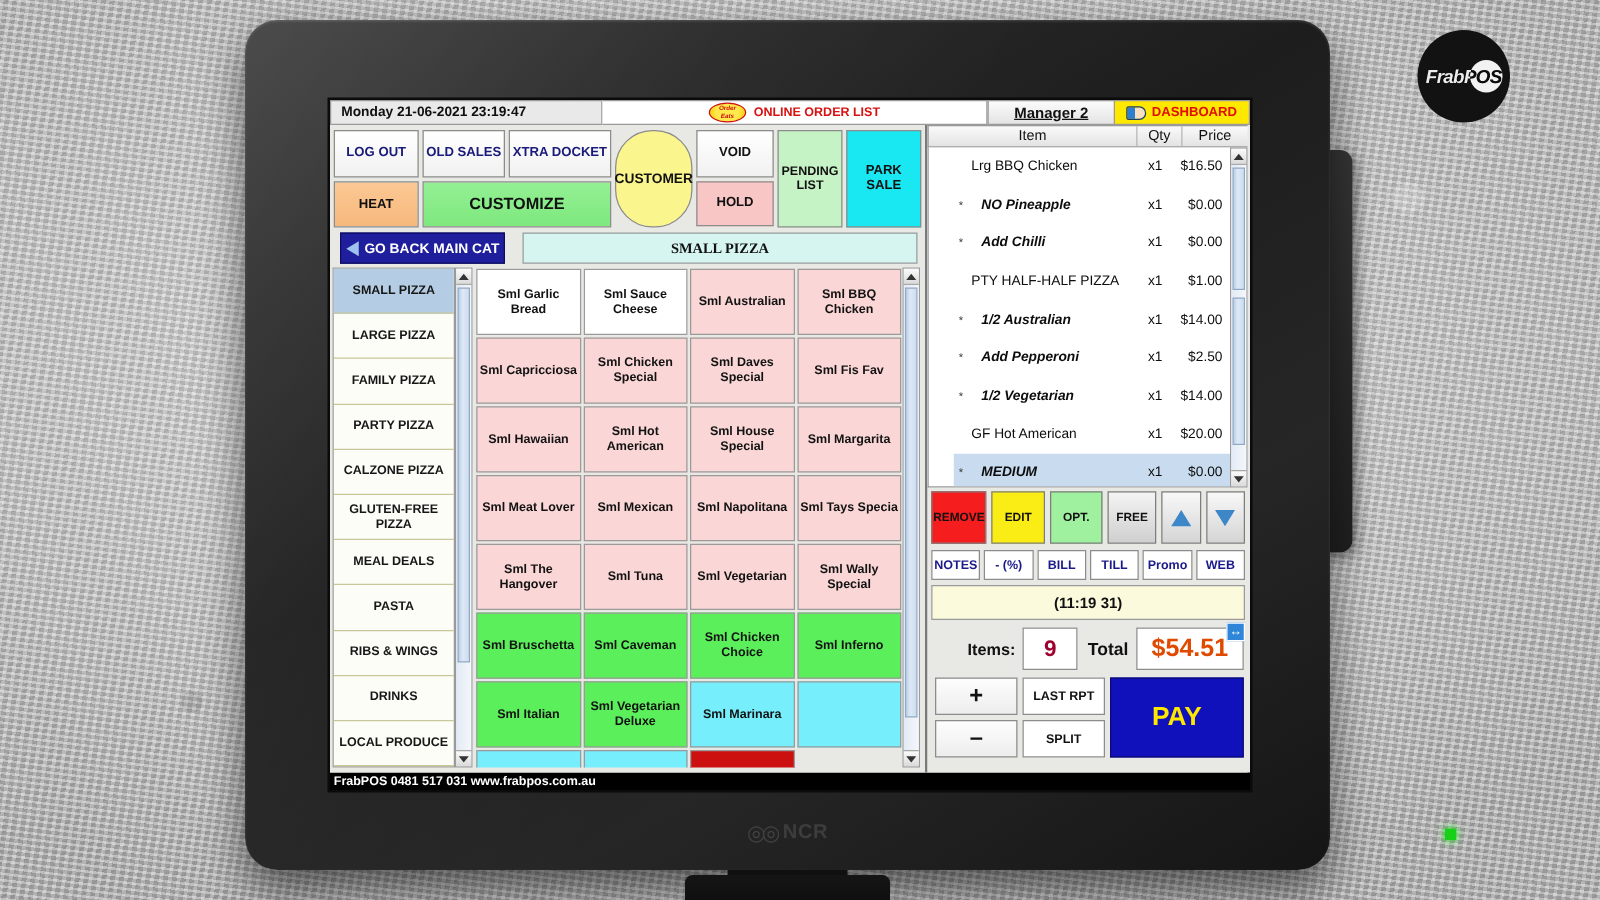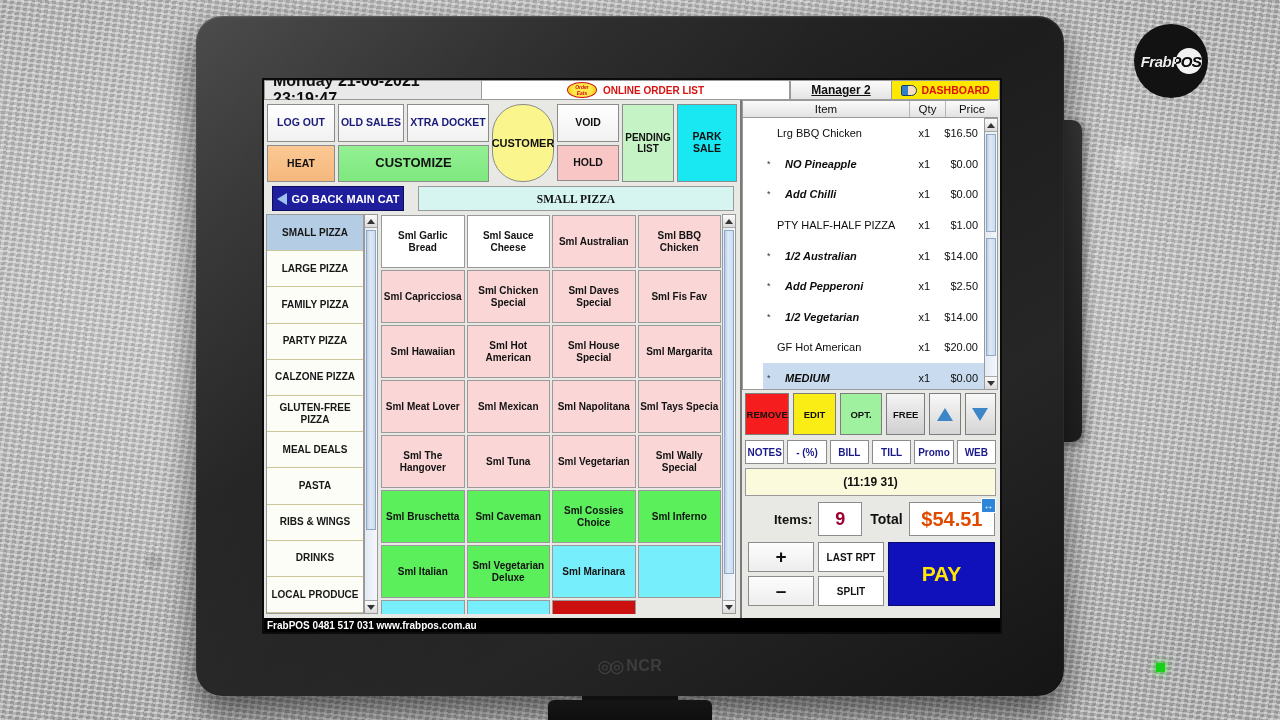--- a/index.html
+++ b/index.html
@@ -98,21 +98,21 @@
     overflow: hidden;
     font-size: 11px;
     box-shadow: 0 0 0 2px #0b0b0b;
   }
 
   
   #titlebar { display: flex; height: 20px; background: #e6e6e6; }
   #datetime {
     width: 218px; background: #e9e9e9; border: 1px solid #9a9a9a;
     display: flex; align-items: center; padding-left: 8px;
-    font-weight: bold; font-size: 16px; color: #101010;
+    font-weight: bold; font-size: 11px; color: #101010;
   }
   #online-order {
     flex: 1; background: #ffffff; border: 1px solid #9a9a9a; border-left: none;
     display: flex; align-items: center; justify-content: center; gap: 6px;
   }
   .oe-badge {
     width: 30px; height: 16px; border-radius: 50%;
     background: radial-gradient(circle at 50% 45%, #ffe94d 0 55%, #f5c400 100%);
     border: 1.5px solid #cc1111;
     display:flex; flex-direction:column; align-items:center; justify-content:center;
@@ -536,21 +536,21 @@
               <div class="prod pink">
                 <span>Sml Wally Special</span>
               </div>
               <div class="prod green">
                 <span>Sml Bruschetta</span>
               </div>
               <div class="prod green">
                 <span>Sml Caveman</span>
               </div>
               <div class="prod green">
-                <span>Sml Cossies Choice</span>
+                <span>Sml Chicken Choice</span>
               </div>
               <div class="prod green">
                 <span>Sml Inferno</span>
               </div>
               <div class="prod green">
                 <span>Sml Italian</span>
               </div>
               <div class="prod green">
                 <span>Sml Vegetarian Deluxe</span>
               </div>

